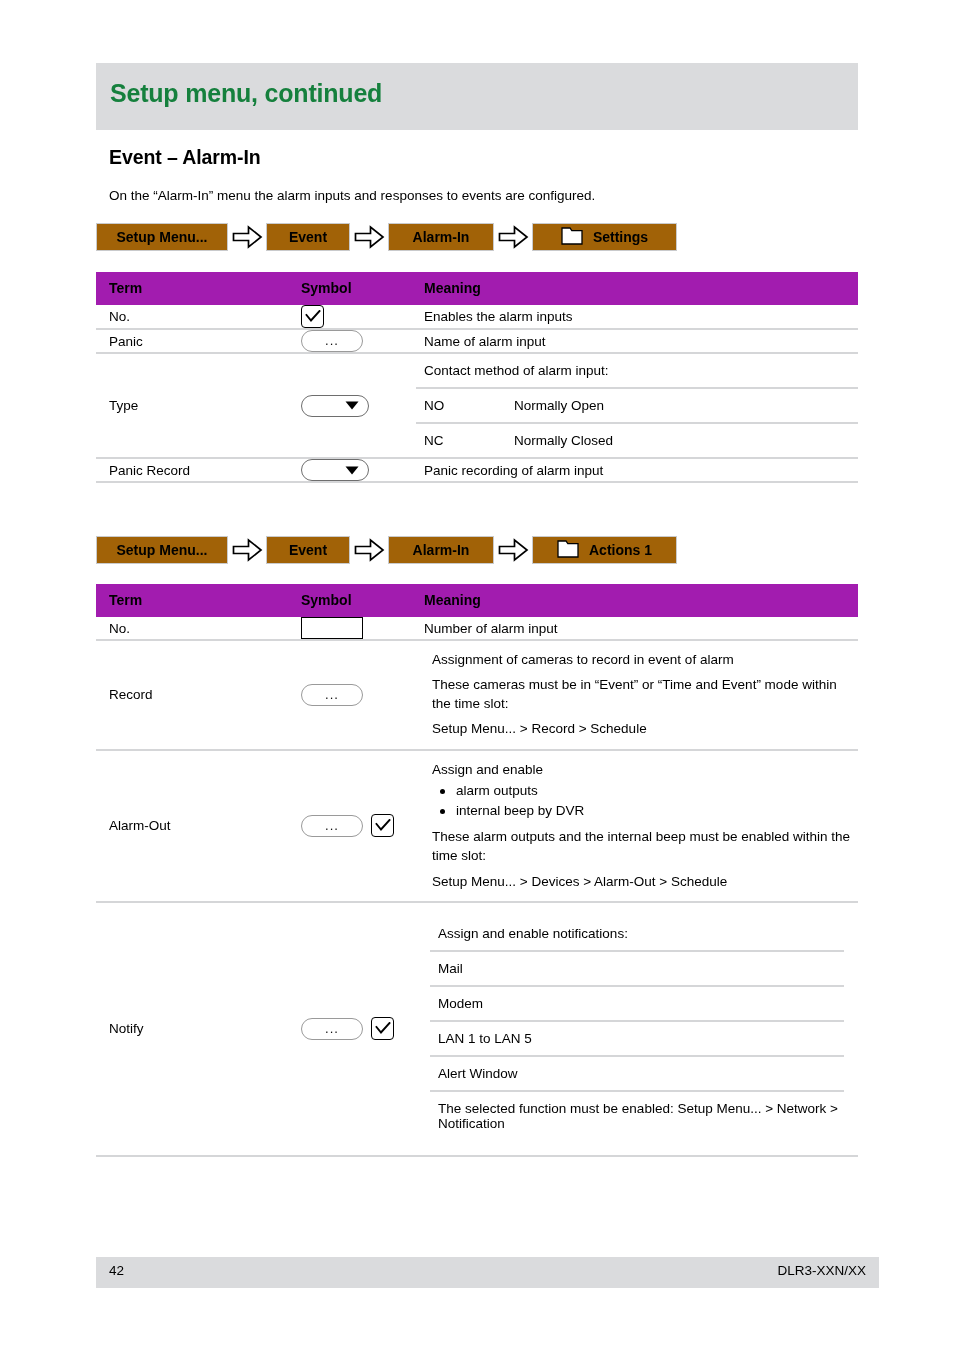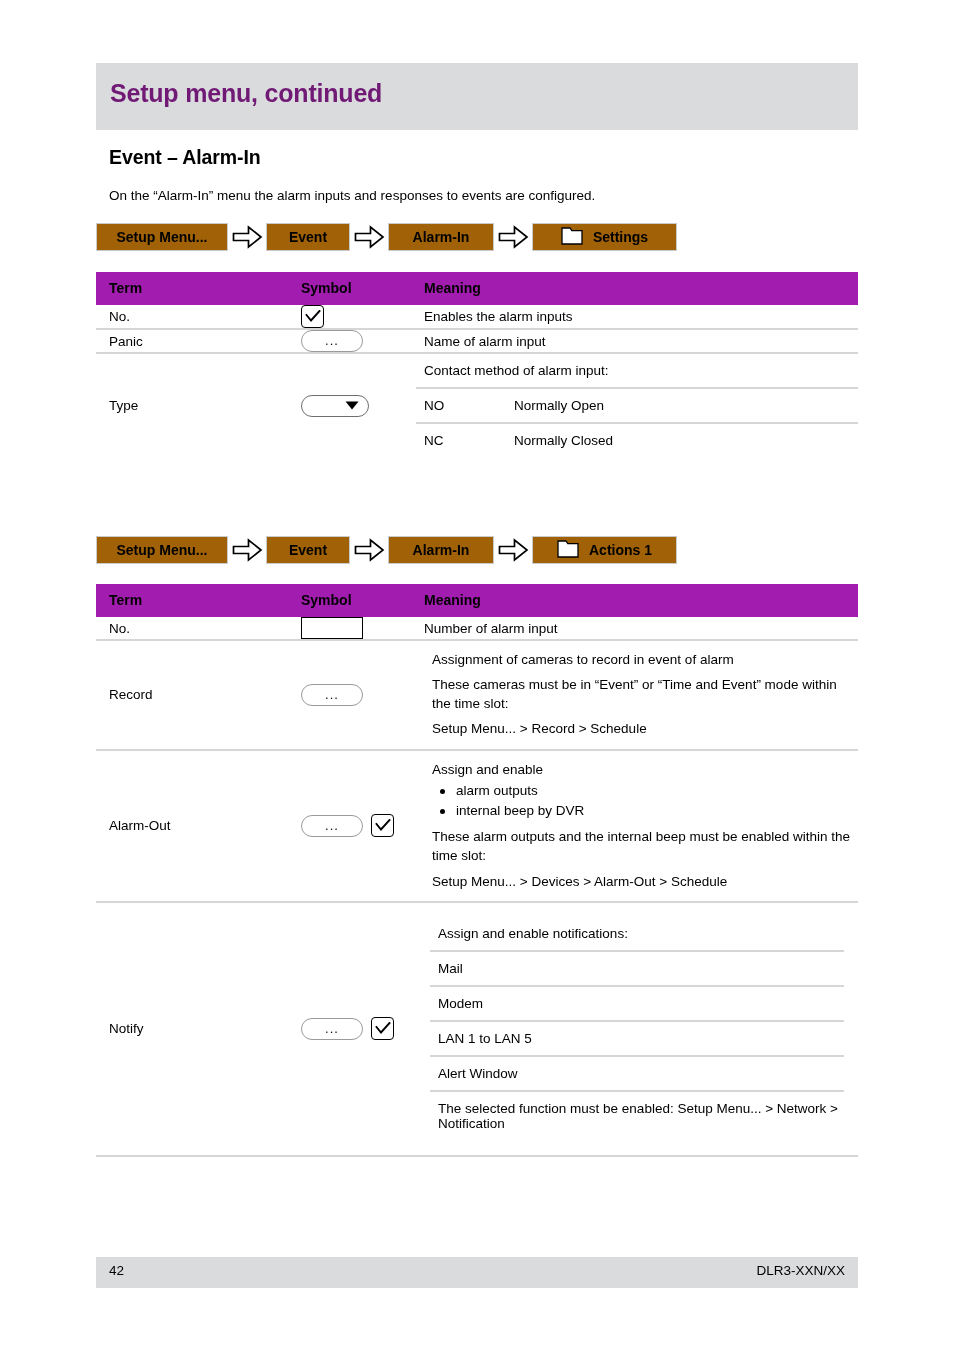--- a/index.html
+++ b/index.html
@@ -32,21 +32,21 @@
     height: 67px;
     background: #dadbdd;
   }
   .header-title {
     position: absolute;
     left: 14px;
     top: 16px;
     font-size: 25px;
     font-weight: bold;
     letter-spacing: -0.2px;
-    color: #701a75;
+    color: #15803d;
   }
 
   
   .section-heading {
     position: absolute;
     left: 13px;
     top: 146px;
     font-size: 19.5px;
     font-weight: bold;
     letter-spacing: -0.1px;
@@ -194,20 +194,21 @@
   }
 
   
   .footer-band {
     position: absolute;
     left: 0;
     top: 1257px;
     width: 762px;
     height: 31px;
     background: #dadbdd;
+    padding-left: 21px;
   }
   .footer-left {
     position: absolute;
     left: 13px;
     top: 6px;
     font-size: 13.5px;
   }
   .footer-right {
     position: absolute;
     right: 13px;
@@ -319,20 +320,33 @@
           </tr>
           <tr>
             <td class="c1">NC</td>
             <td>Normally Closed</td>
           </tr>
         </tbody>
             </table>
       </td>
     </tr>
 
+    <tr>
+      <td class="col-term term-pad thick-bottom">Panic Record</td>
+      <td class="col-symbol cell-pad thick-bottom">
+        <div class="symwrap">
+          <span class="sym-drop">
+            <svg width="14" height="9" viewBox="0 0 14 9">
+                  <path d="M0.5 0.5 H13.5 L7 8.5 Z" fill="#000"></path>
+                </svg>
+          </span>
+        </div>
+      </td>
+      <td class="col-mean mean-pad thick-bottom">Panic recording of alarm input</td>
+    </tr>
   </tbody>
     </table>
 
   <div class="breadcrumb" style="top:535px;">
     <div class="bc-box" style="width:132px;">
       <span>Setup Menu...</span>
     </div>
     <div class="bc-arrow">
       <svg width="31" height="24" viewBox="0 0 31 24">
           <path d="M1.5 8.5 H16.5 V2 L29 12 L16.5 22 V15.5 H1.5 Z" fill="#ffffff" stroke="#000000" stroke-width="1.7" stroke-linejoin="miter"></path>

